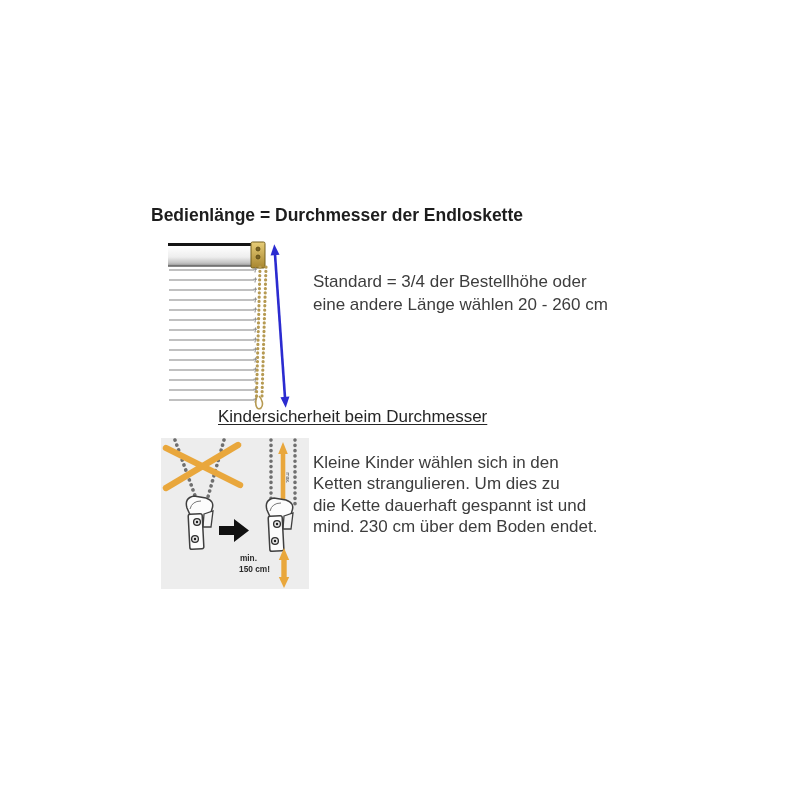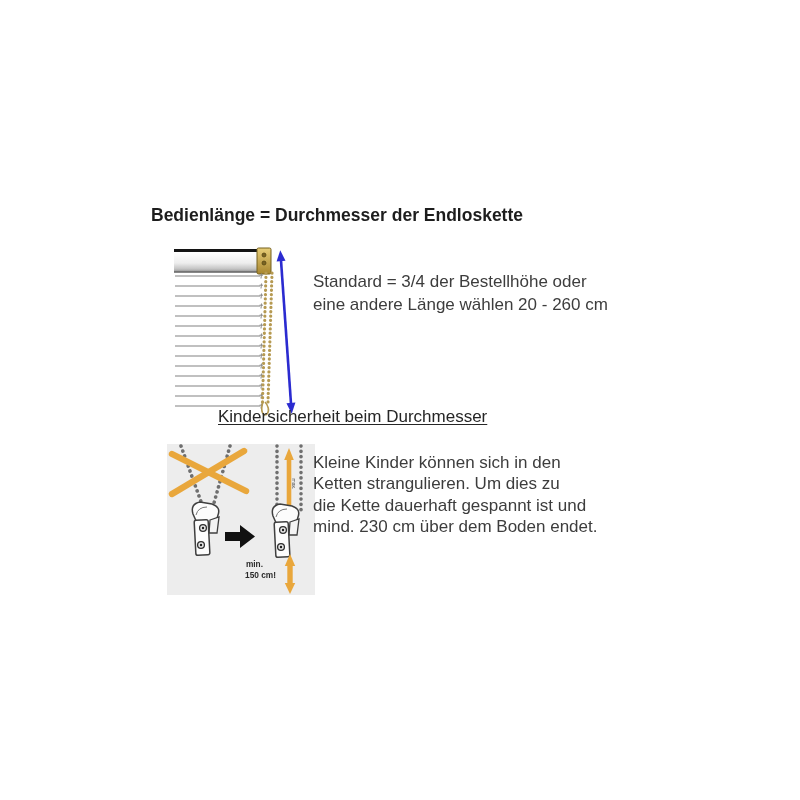--- a/index.html
+++ b/index.html
@@ -13,21 +13,21 @@
   }
   .heading2{
     position:absolute;left:218px;top:407px;
     font-size:17px;font-weight:400;color:#262626;white-space:nowrap;
     text-decoration:underline;text-underline-offset:2px;
   }
   .desc{position:absolute;color:#3d3d3d;font-size:17px;margin-top:20px;}
   .desc span{display:block;white-space:nowrap;}
   .desc-std{left:313px;top:251px;line-height:22.5px;}
   .desc-safety{left:313px;top:432px;line-height:21.4px;}
-  figure{margin:12px;position:absolute;}
+  figure{margin:6px;position:absolute;}
   .fig-blind{left:155px;top:232px;}
   .fig-safety{left:155px;top:432px;}
   svg text{font-family:"Liberation Sans",sans-serif;}
 </style>
 </head>
 <body>
 
 <div class="canvas">
 
   <div class="heading1">Bedienlänge = Durchmesser der Endloskette</div>
@@ -152,19 +152,19 @@
       </g>
 
       <g fill="#2a2a2a" font-size="8.3" font-weight="bold">
         <text x="96" y="123" text-anchor="end">min.</text>
         <text x="109" y="134" text-anchor="end">150 cm!</text>
       </g>
     </svg>
   </figure>
 
   <div class="desc desc-safety">
-    <span>Kleine Kinder können sich in den</span>
+    <span>Kleine Kinder wählen sich in den</span>
     <span>Ketten strangulieren. Um dies zu</span>
     <span>die Kette dauerhaft gespannt ist und</span>
     <span>mind. 230 cm über dem Boden endet.</span>
   </div>
 
 </div>
 
 </body></html>

